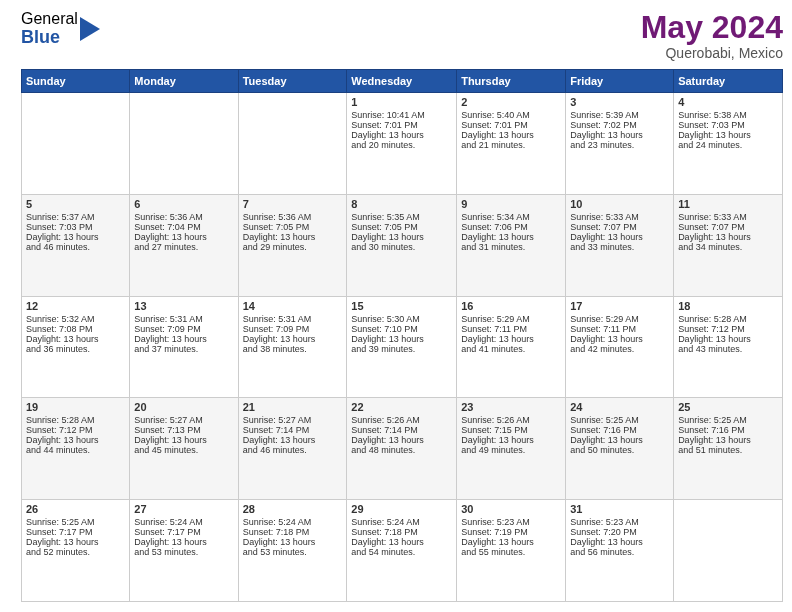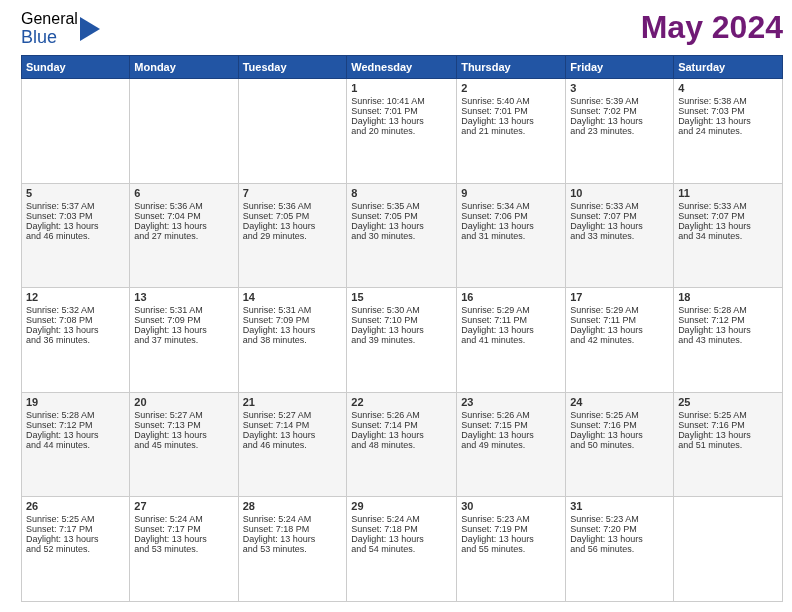--- a/index.html
+++ b/index.html
@@ -28,21 +28,21 @@
       display: flex;
       align-items: center;
     }
     .logo-text {
       display: flex;
       flex-direction: column;
       line-height: 1.1;
     }
     .logo-blue {
       font-size: 18px;
-      font-weight: normal;
+      font-weight: bold;
       color: #2255a4;
     }
     .logo-icon {
       width: 20px;
       height: 24px;
       margin-left: 2px;
     }
     .title-block {
       text-align: right;
     }
@@ -103,20 +103,21 @@
       <div class="logo-text">
         <span>General</span>
         <span class="logo-blue">Blue</span>
       </div>
       <svg class="logo-icon" viewBox="0 0 20 24" xmlns="http://www.w3.org/2000/svg">
         <polygon points="0,0 20,12 0,24" fill="#2255a4"></polygon>
       </svg>
     </div>
     <div class="title-block">
       <div class="month-year">May 2024</div>
+      <div class="location">Querobabi, Mexico</div>
     </div>
   </div>
 
   <table class="calendar-table">
     <thead>
       <tr>
       <th>Sunday</th>
           <th>Monday</th>
           <th>Tuesday</th>
           <th>Wednesday</th>

